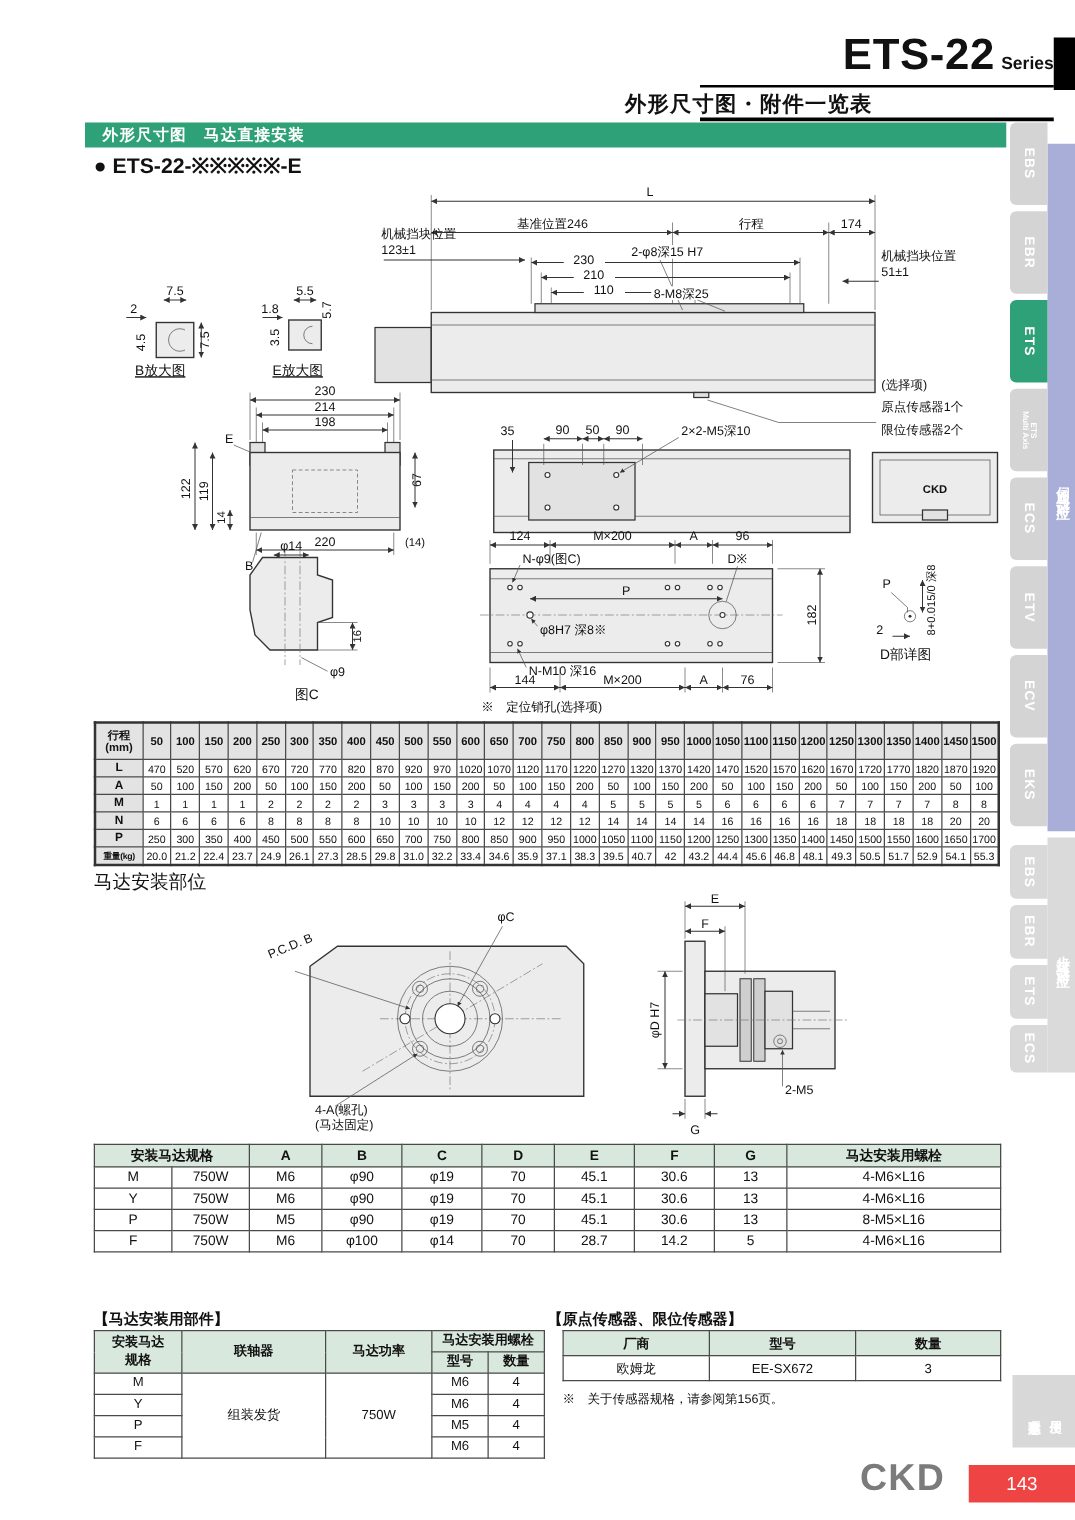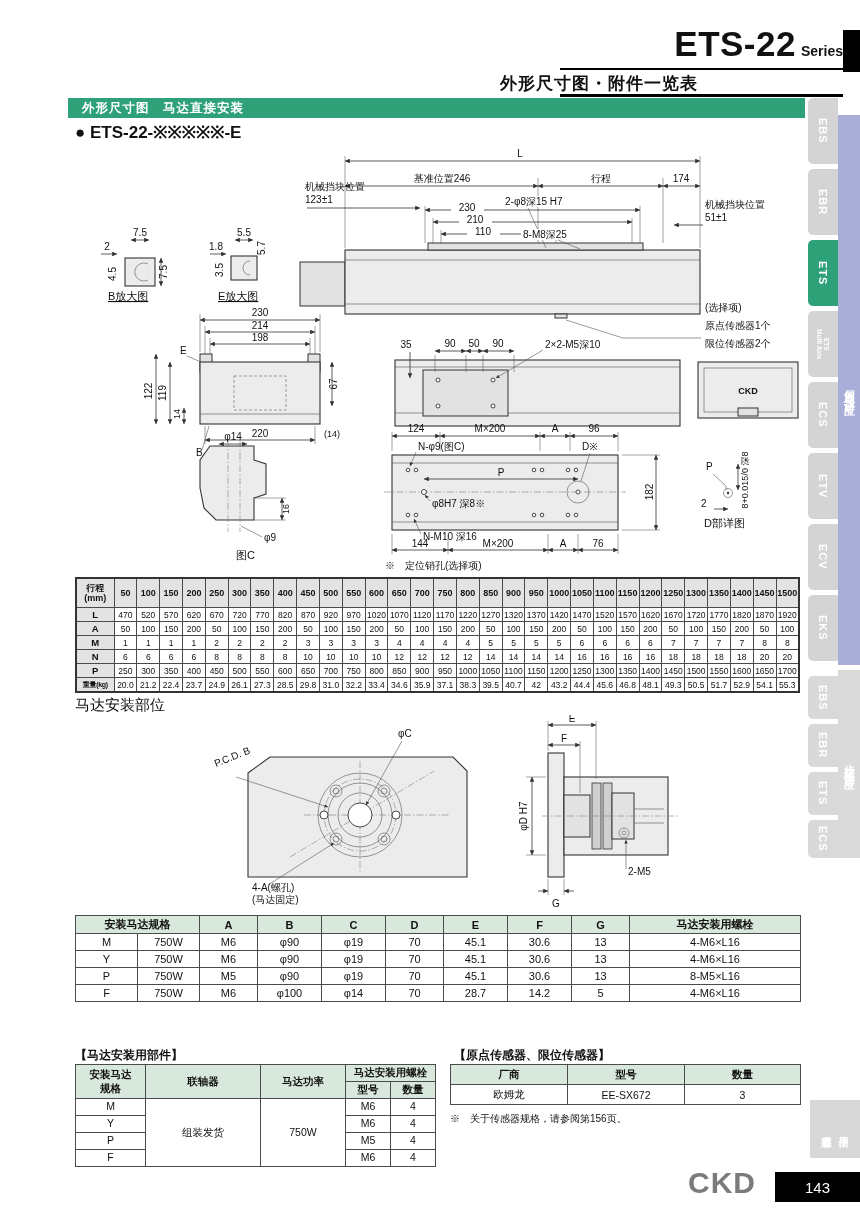--- a/index.html
+++ b/index.html
@@ -63,21 +63,21 @@
               letter-spacing:1px; white-space:pre-line; line-height:1.1; text-align:center; }
   .tab.active { background:#2fa178; }
   .tab.small span { font-size:6.5px; letter-spacing:0; }
   .note-tab { left:810px; top:1100px; width:50px; height:58px; background:#d8d8d8;
               display:flex; align-items:center; justify-content:center; }
   .note-tab span { writing-mode:vertical-rl; white-space:pre-line; color:#fff; font-weight:700;
                    font-size:10px; line-height:1.7; }
 
   
   .ckd { left:688px; top:1166px; font-size:30px; font-weight:800; color:#7b7b7b; letter-spacing:1px; }
-  .pagebox { left:775px; top:1172px; width:85px; height:30px; background:#000000; color:#fff;
+  .pagebox { left:775px; top:1172px; width:85px; height:30px; background:#ef4444; color:#fff;
              font-size:15px; display:flex; align-items:center; justify-content:center; }
 
   
   svg text { font-family:"Liberation Sans",sans-serif; font-size:10px; fill:#111; }
   svg text.c { text-anchor:middle; }
   svg text.s9 { font-size:9px; }
   svg text.s11 { font-size:11px; }
   svg text.und { text-decoration:underline; }
   .dl { stroke:#333; stroke-width:0.8; fill:none; }
   .ext { stroke:#555; stroke-width:0.55; fill:none; }
@@ -802,21 +802,21 @@
           <td>4</td>
         </tr>
         <tr>
           <td>F</td>
           <td>M6</td>
           <td>4</td>
         </tr>
       </tbody>
   </table>
 
-  <div class="abs sub-title" style="left:454px; top:1047px;">【原点传感器、限位传感器】</div>
+  <div class="abs sub-title" style="left:438px; top:1047px;">【原点传感器、限位传感器】</div>
   <table class="abs t sens-t" style="left:450px; top:1064px;">
     <colgroup>
         <col style="width:117px">
         <col style="width:117px">
         <col style="width:116px">
       </colgroup>
     <tbody>
         <tr>
           <td>厂商</td>
           <td>型号</td>

